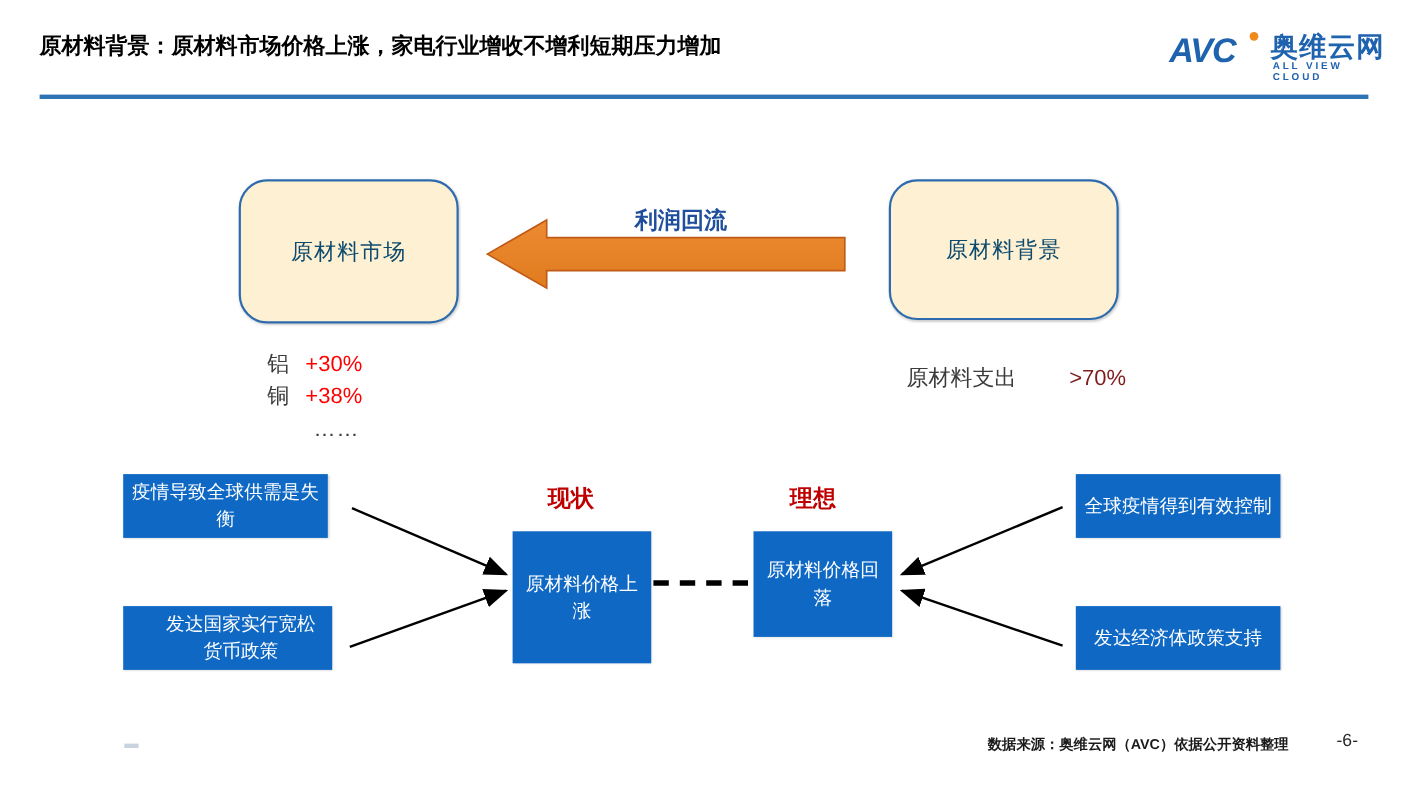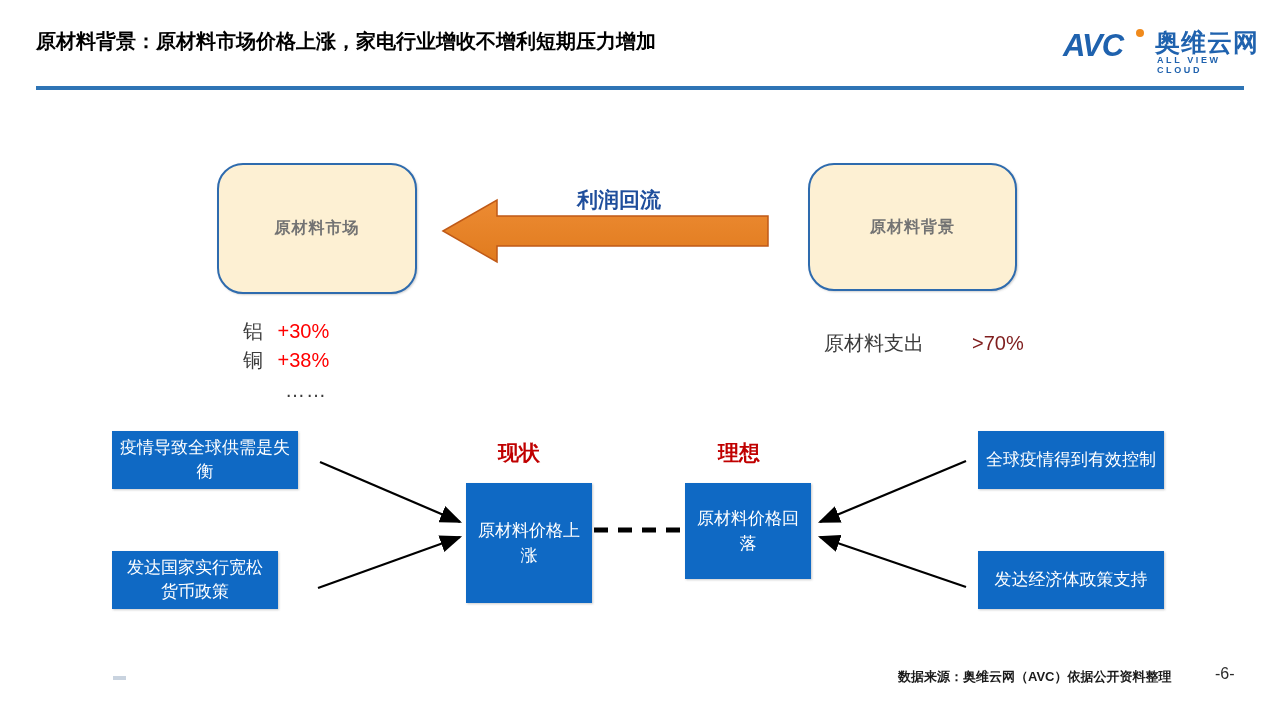--- a/index.html
+++ b/index.html
@@ -92,23 +92,23 @@
     position: absolute;
     background: #FDF0D3;
     border: 2px solid #2E6BAE;
     border-radius: 26px;
     display: flex;
     align-items: center;
     justify-content: center;
     box-shadow: 1px 1px 2px rgba(120,120,120,0.35);
   }
   .round-box-label {
-    font-size: 16px;
-    font-weight: bold;
-    color: #737373;
+    font-size: 20px;
+    font-weight: normal;
+    color: #0c4a6e;
     letter-spacing: 1px;
   }
   #box-raw-material-market {
     left: 217px;
     top: 163px;
     width: 196px;
     height: 127px;
   }
   #box-appliance-enterprise {
     left: 808px;
@@ -172,21 +172,21 @@
     text-align: center;
     box-shadow: 1px 1px 2px rgba(140,140,140,0.45);
   }
   .blue-box-label {
     color: #FFFFFF;
     font-size: 17px;
     line-height: 24px;
     padding: 0 8px;
   }
   #box-pandemic-supply { left: 112px; top: 431px; width: 186px; height: 58px; }
-  #box-loose-monetary  { left: 112px; top: 551px; width: 166px; height: 58px; }
+  #box-loose-monetary  { left: 112px; top: 551px; width: 166px; height: 58px; padding-left: 24px; }
   #box-pandemic-control{ left: 978px; top: 431px; width: 186px; height: 58px; }
   #box-policy-support  { left: 978px; top: 551px; width: 186px; height: 58px; }
 
   #box-price-rise {
     left: 466px; top: 483px; width: 126px; height: 120px;
   }
   #box-price-fall {
     left: 685px; top: 483px; width: 126px; height: 96px;
   }
   #box-price-rise .blue-box-label,

